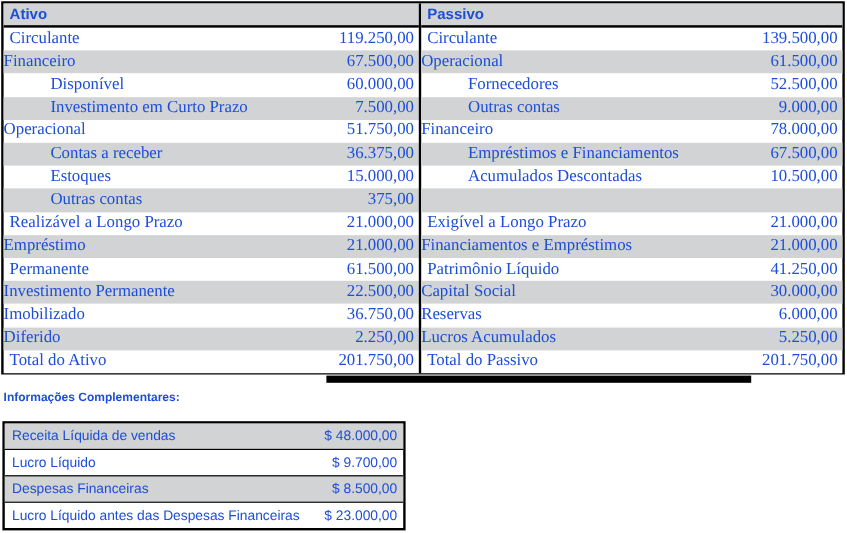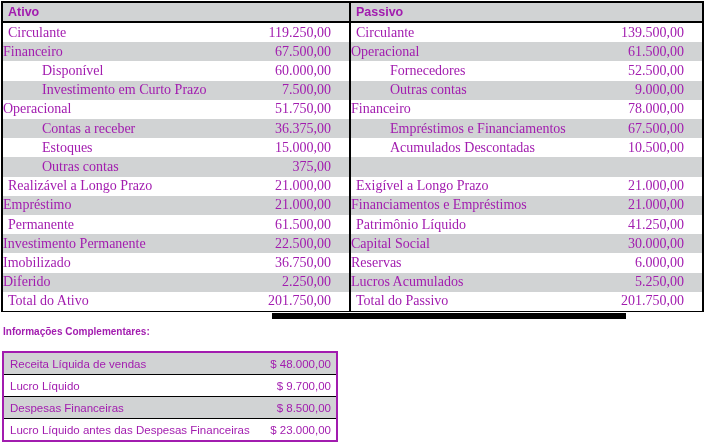--- a/index.html
+++ b/index.html
@@ -1,18 +1,18 @@
 <!DOCTYPE html>
 <html style="--row-alt: #d1d3d4;"><head>
 <meta charset="utf-8">
 <style>
   html,body{margin:0;padding:0;background:#fff;}
   .page{
     position:relative;width:706px;height:444px;background:#ffffff;
-    font-family:"Liberation Sans",sans-serif;color:#a21caf;overflow:hidden;
+    font-family:"Liberation Sans",sans-serif;color:#1d4ed8;overflow:hidden;
   }
   
   .balance{
     position:absolute;left:1px;top:1px;width:703px;height:311px;
     display:flex;box-sizing:border-box;
     border:2px solid #000;border-bottom-width:1px;
   }
   .half{display:flex;flex-direction:column;box-sizing:border-box;}
   .half.ativo{width:346px;flex:none;}
   .half.passivo{flex:1;border-left:2px solid #000;}
@@ -22,40 +22,40 @@
     font-weight:bold;font-size:12.5px;padding-left:5px;
     border-bottom:2px solid #000;box-sizing:border-box;
   }
   .bs-rows{flex:1;display:flex;flex-direction:column;}
   .bs-rows .row{
     flex:1;display:flex;align-items:center;font-size:14px;
     white-space:nowrap;overflow:hidden;font-family:Liberation Serif, serif;
   }
   .bs-rows .row:nth-child(even){background:var(--row-alt,#d1d3d4);}
   .row .lab{flex:1;overflow:hidden;text-overflow:clip;}
-  .row .val{flex:none;padding-right:18px;text-align:right;}
+  .row .val{flex:none;padding-right:4px;text-align:right;}
   .ind0{padding-left:5px;}
   .ind1{}
   .ind2{padding-left:39px;}
   
   .total-underline{
     position:absolute;left:269px;top:-2px;width:354px;height:6px;
     background:#000;
   }
   .balance .underline-anchor{
     position:absolute;left:0;bottom:-4px;width:703px;height:0;
   }
   
   .info-heading{
     position:absolute;left:3px;top:326px;
     font-weight:bold;font-size:10px;
   }
   .info-table{
     position:absolute;left:2px;top:351px;width:336px;
-    border:2px solid #a21caf;box-sizing:border-box;
+    border:2px solid #000000;box-sizing:border-box;
   }
   .info-table .row{
     height:21px;display:flex;align-items:center;font-size:11.5px;
     border-top:1px solid #000;white-space:nowrap;
   }
   .info-table .row:first-child{border-top:none;}
   .info-table .row:nth-child(odd){background:var(--row-alt,#d1d3d4);}
   .info-table .lab{flex:1;padding-left:6px;}
   .info-table .val{flex:none;padding-right:5px;}
 </style>

